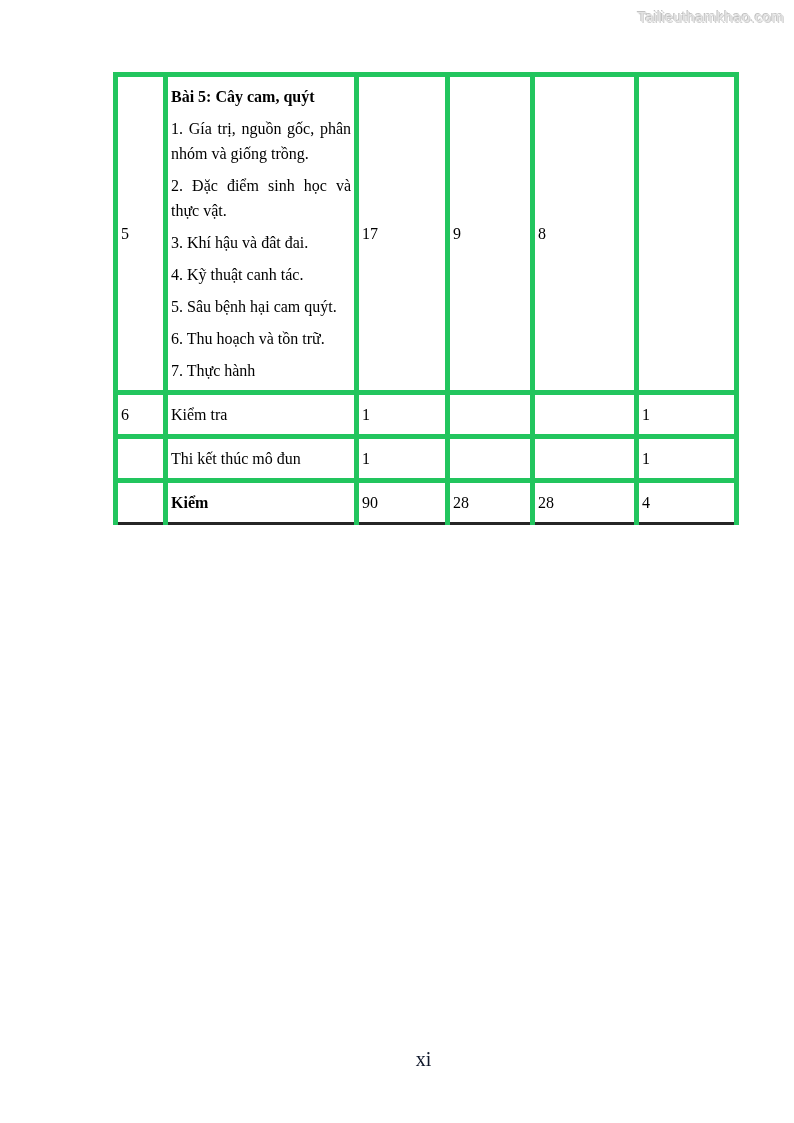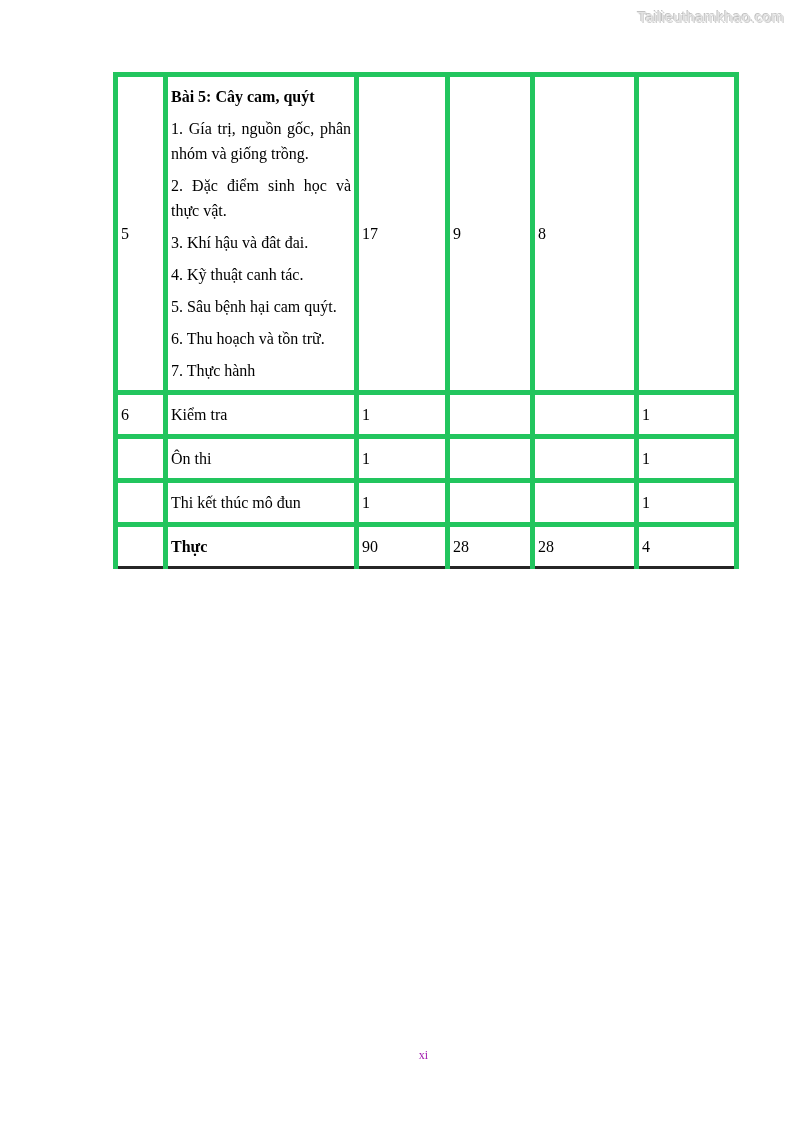--- a/index.html
+++ b/index.html
@@ -62,22 +62,22 @@
     line-height: 25px;
   }
   .bold { font-weight: bold; }
   .justify { text-align: justify; }
   .page-number {
     position: absolute;
     top: 1048px;
     left: 113px;
     width: 621px;
     text-align: center;
-    font-size: 12px;
-    color: #a21caf;
+    font-size: 20px;
+    color: #0f172a;
   }
 </style>
 </head>
 <body>
 
 <div class="page">
 
   <div class="watermark">Tailieuthamkhao.com</div>
 
   <table class="curriculum">
@@ -113,41 +113,31 @@
             <p>Kiểm tra</p>
           </td>
           <td class="col-num">1</td>
           <td class="col-num"></td>
           <td class="col-num"></td>
           <td class="col-num">1</td>
         </tr>
         <tr>
           <td class="col-stt"></td>
           <td class="col-content">
-            <p>Ôn thi</p>
-          </td>
-          <td class="col-num">1</td>
-          <td class="col-num"></td>
-          <td class="col-num"></td>
-          <td class="col-num">1</td>
-        </tr>
-        <tr>
-          <td class="col-stt"></td>
-          <td class="col-content">
             <p>Thi kết thúc mô đun</p>
           </td>
           <td class="col-num">1</td>
           <td class="col-num"></td>
           <td class="col-num"></td>
           <td class="col-num">1</td>
         </tr>
         <tr>
           <td class="col-stt"></td>
           <td class="col-content">
-            <p class="bold">Thực</p>
+            <p class="bold">Kiểm</p>
           </td>
           <td class="col-num">90</td>
           <td class="col-num">28</td>
           <td class="col-num">28</td>
           <td class="col-num">4</td>
         </tr>
       </tbody>
   </table>
 
   <div class="page-number">xi</div>

